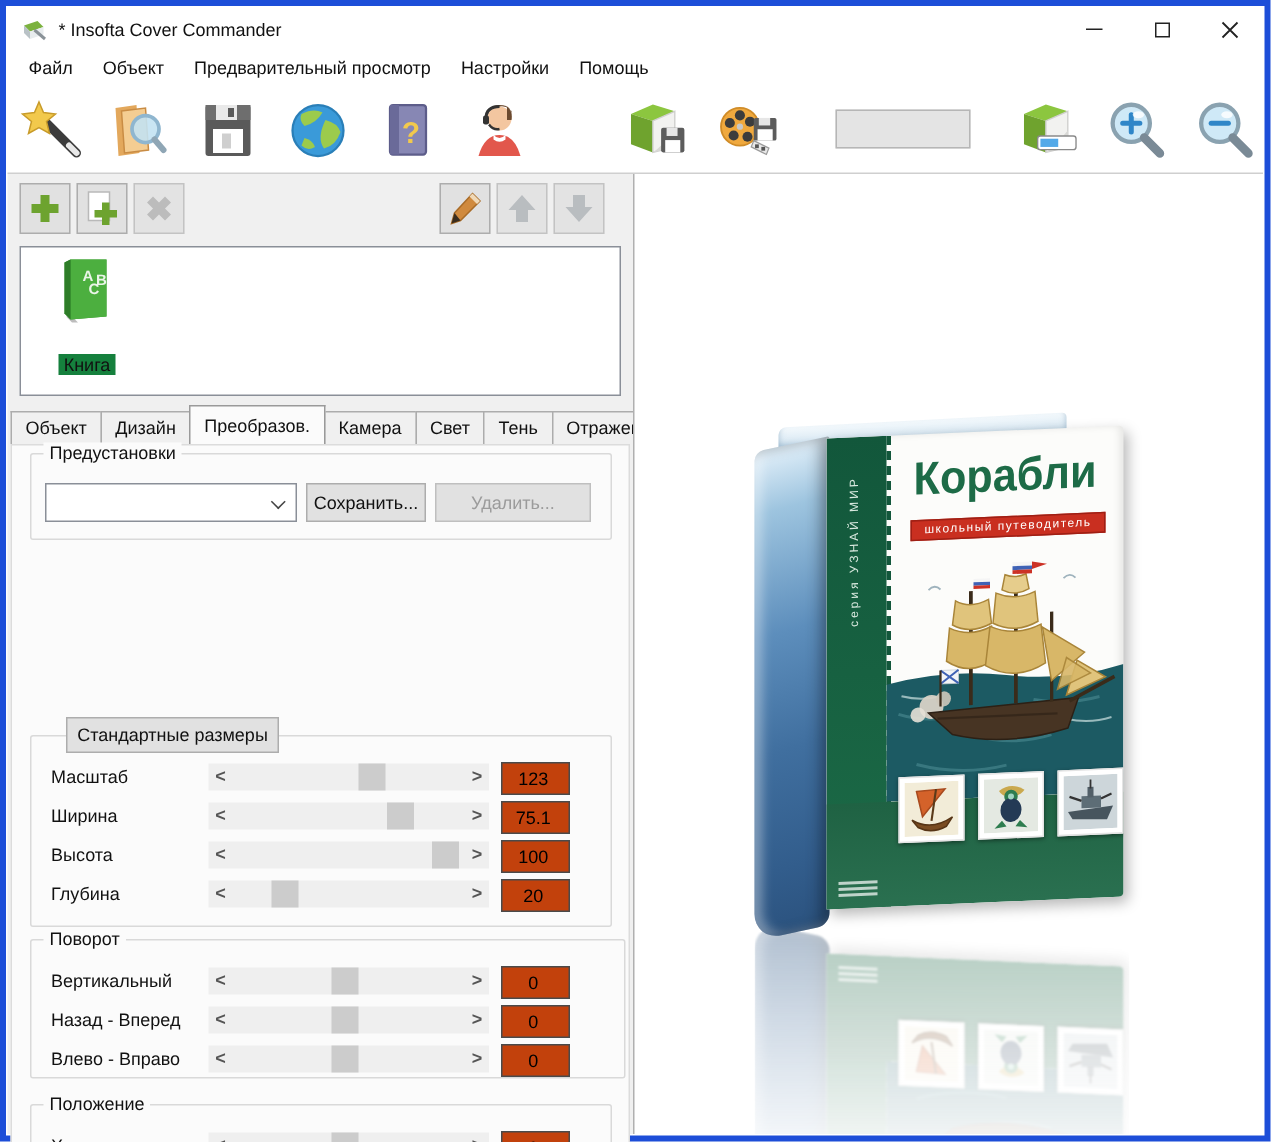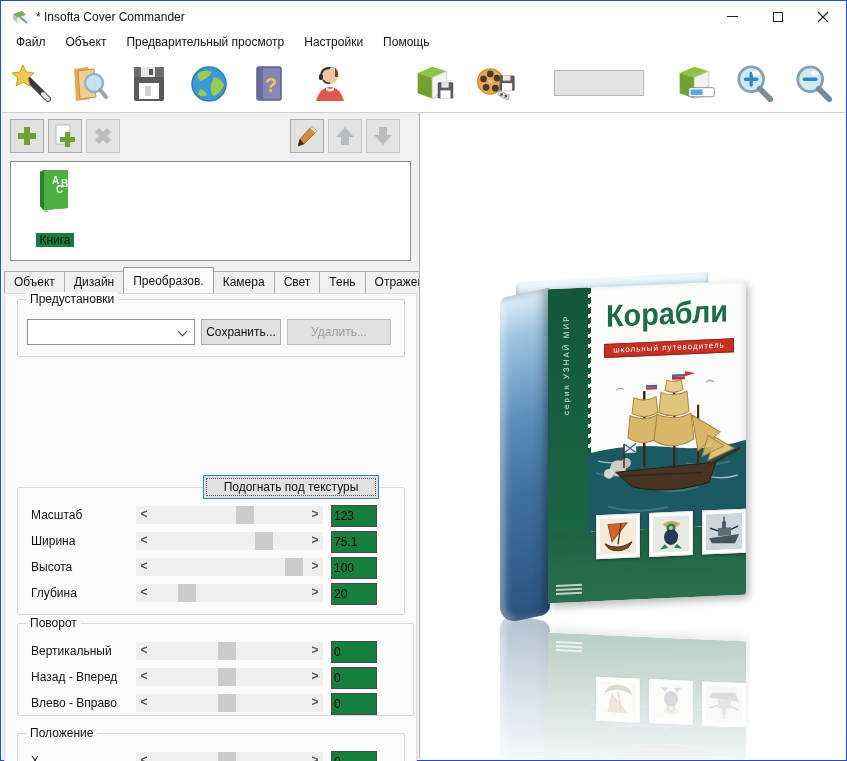--- a/index.html
+++ b/index.html
@@ -1,18 +1,18 @@
 <!DOCTYPE html>
 <html><head>
 <meta charset="utf-8">
 <style>
   * { box-sizing: border-box; }
   html,body { margin:0; padding:0; width:847px; height:761px; overflow:hidden;
               font-family:"Liberation Sans", sans-serif; font-size:12px; color:#111; }
-  .window { position:absolute; inset:0; border:1px solid #1d4ed8; background:#fff; }
+  .window { position:absolute; inset:0; border:4px solid #1d4ed8; background:#fff; }
 
   
   .titlebar { position:absolute; left:1px; top:1px; right:1px; height:29px; background:#fff;
               display:flex; align-items:center; }
   .app-icon { margin-left:9px; width:18px; height:16px; }
   .title-text { margin-left:7px; font-size:12px; }
   .win-controls { margin-left:auto; display:flex; height:100%; }
   .win-btn { width:45px; height:100%; display:flex; align-items:center; justify-content:center; }
   .glyph-min { width:11px; height:1px; background:#222; }
   .glyph-max { width:10px; height:10px; border:1px solid #222; }
@@ -60,21 +60,21 @@
 
   
   .srow { position:absolute; left:0; width:100%; height:22px; }
   .slbl { position:absolute; left:26px; top:3px; }
   .strack { position:absolute; left:131px; top:1px; width:187px; height:18px; background:#efefef; }
   .sarr { position:absolute; top:0; width:16px; height:18px; text-align:center; line-height:17px;
           font-weight:bold; font-size:12px; color:#555; }
   .sarr.l { left:0; } .sarr.r { right:0; }
   .sthumb { position:absolute; top:0; width:18px; height:18px; background:#cccccc; }
   .sval { position:absolute; left:326px; top:0; width:46px; height:22px; border:1px solid #4a4a4a;
-          background:#15803d; text-align:left; padding-right:5px; font-family:"Liberation Sans",sans-serif;
+          background:#c2410c; text-align:center; padding-right:5px; font-family:"Liberation Sans",sans-serif;
           font-size:12px; }
 
   
   .preview { position:absolute; left:418px; top:112px; right:1px; bottom:1px; background:#fff;
              border-left:1px solid #b0b0b0; overflow:hidden; }
   .book { position:absolute; left:80px; top:160px; width:250px; height:345px; }
   .pages-top { position:absolute; left:16px; top:4px; width:192px; height:15px;
                transform:skewY(-3deg); border-radius:5px 3px 2px 2px;
                background:linear-gradient(#f5fafd,#cde1ef);
                box-shadow:inset 0 -3px 4px rgba(110,145,175,.55); }
@@ -300,21 +300,21 @@
         <span class="glabel">Предустановки</span>
       </div>
       <div class="combo" style="left:22px; top:25px; width:168px">
         <span></span>
         <span class="chev"></span>
       </div>
       <div class="btn" style="left:196px; top:25px; width:80px">Сохранить...</div>
       <div class="btn disabled" style="left:282px; top:25px; width:104px">Удалить...</div>
 
       <div class="group" style="left:12px; top:193px; width:388px; height:128px"></div>
-      <div class="btn focused" style="left:198px; top:181px; width:176px; height:24px; line-height:22px">Подогнать под текстуры</div>
+      <div class="btn" style="left:36px; top:181px; width:142px; height:24px; line-height:22px">Стандартные размеры</div>
 
       <div class="srow" style="top:211px">
         <span class="slbl">Масштаб</span>
         <div class="strack">
           <span class="sarr l">&lt;</span>
           <span class="sthumb" style="left: 99.57px;"></span>
           <span class="sarr r">&gt;</span>
         </div>
         <input class="sval" value="123" style="">
       </div>

